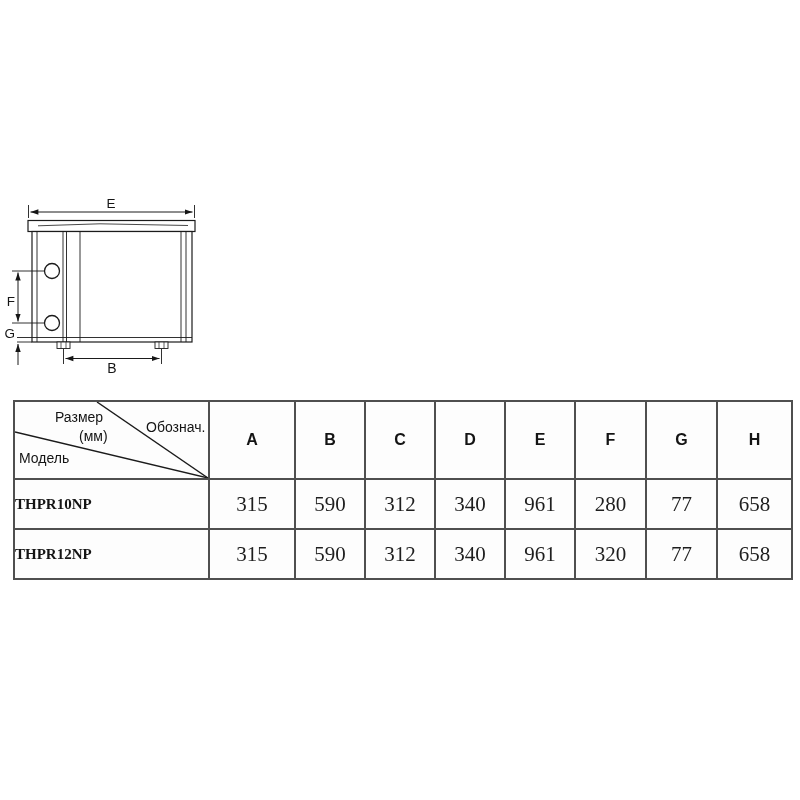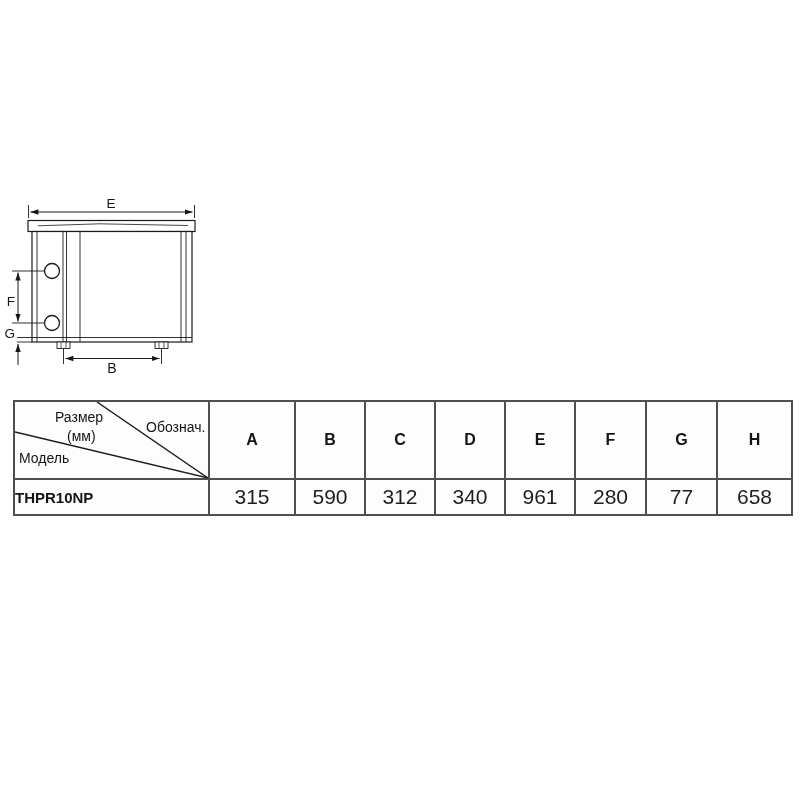--- a/index.html
+++ b/index.html
@@ -5,29 +5,29 @@
   html,body{margin:0;padding:0;background:#ffffff;}
   .page{position:relative;width:800px;height:800px;background:#ffffff;overflow:hidden;
         font-family:"Liberation Sans",sans-serif;color:#1e1e1e;}
   svg text{font-family:"Liberation Sans",sans-serif;fill:#161616;}
   .diagram{position:absolute;left:0;top:180px;}
   
   table.dims{position:absolute;left:13px;top:400px;width:778px;border-collapse:collapse;
              table-layout:fixed;background:#fdfdfd;}
   table.dims td,table.dims th{border:2px solid #4f4f4f;padding:0;vertical-align:middle;}
   tr.head{height:78px;}
-  tr.body-row{height:36px;}
+  tr.body-row{height:50px;font-family:Liberation Serif, serif;}
   th.letter{font-weight:700;font-size:16px;text-align:center;color:#141414;}
   td.model{font-weight:700;font-size:15px;text-align:left;padding-left:11px;color:#141414;}
   td.val{font-size:21px;text-align:center;color:#1e1e1e;}
   th.corner{position:relative;font-weight:400;border-radius:17px;}
   th.corner .diag-svg{position:absolute;left:0;top:0;width:100%;height:100%;}
   th.corner span{position:absolute;font-size:14px;font-weight:400;color:#141414;white-space:nowrap;}
   .lbl-size{left:40px;top:7px;}
-  .lbl-unit{left:52px;top:26px;text-align:center;}
+  .lbl-unit{left:64px;top:26px;text-align:center;}
   .lbl-designation{left:131px;top:17px;}
   .lbl-model{left:4px;top:48px;}
 </style>
 </head>
 <body>
 
 <div class="page">
 
   <svg class="diagram" width="360" height="195" viewBox="140 -15 360 195">
     <defs>
@@ -149,15 +149,26 @@
       <td class="model">THPR10NP</td>
       <td class="val">315</td>
       <td class="val">590</td>
       <td class="val">312</td>
       <td class="val">340</td>
       <td class="val">961</td>
       <td class="val">280</td>
       <td class="val">77</td>
       <td class="val">658</td>
     </tr>
+    <tr class="body-row">
+      <td class="model">THPR12NP</td>
+      <td class="val">315</td>
+      <td class="val">590</td>
+      <td class="val">312</td>
+      <td class="val">340</td>
+      <td class="val">961</td>
+      <td class="val">320</td>
+      <td class="val">77</td>
+      <td class="val">658</td>
+    </tr>
   </tbody>
     </table>
 </div>
 
 </body></html>

